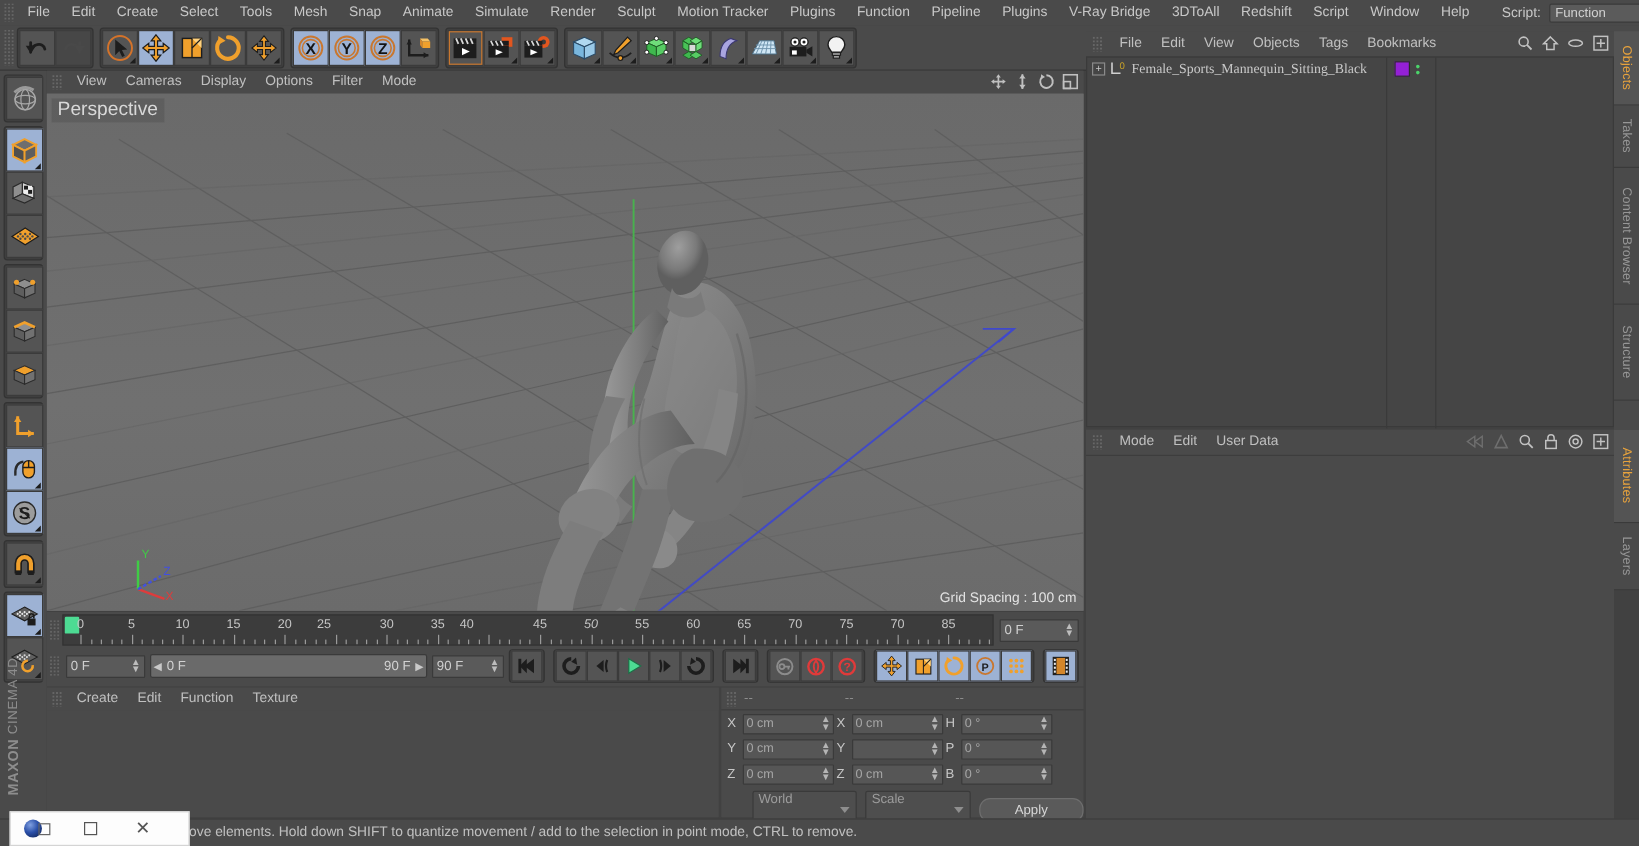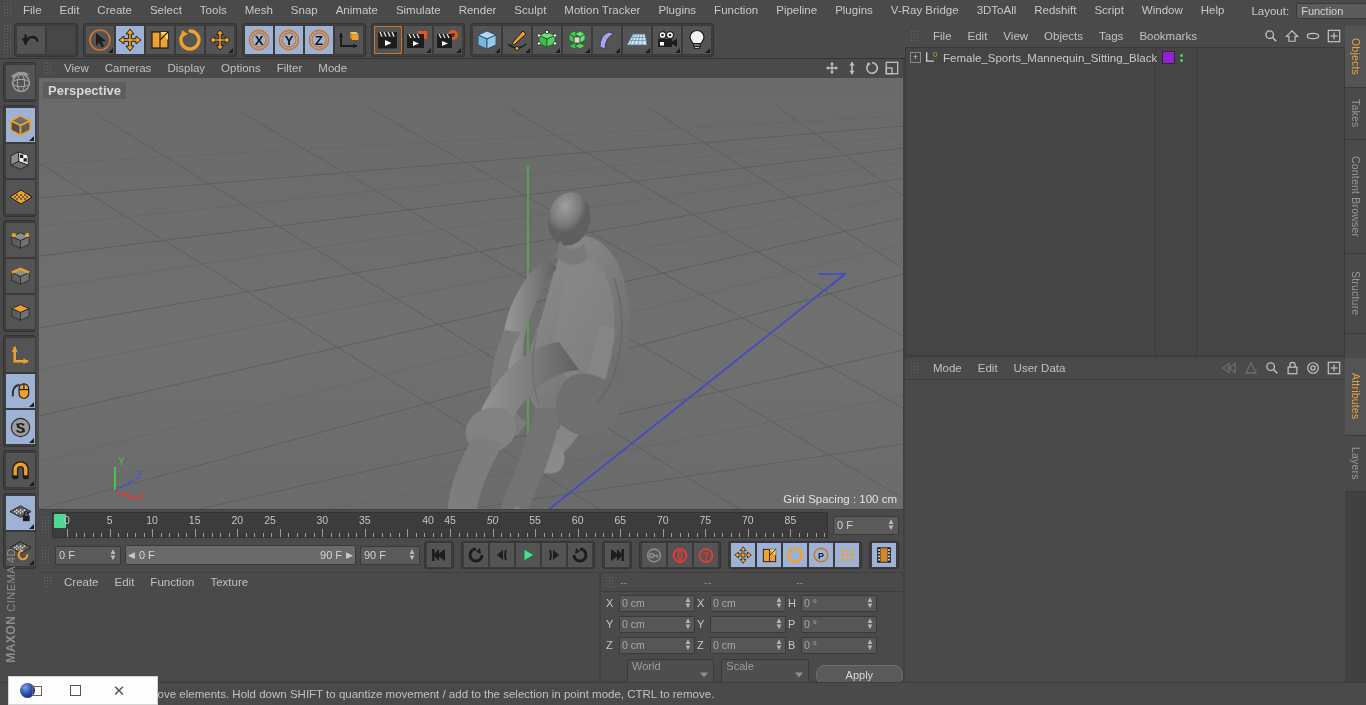--- a/index.html
+++ b/index.html
@@ -105,22 +105,22 @@
     background-image: radial-gradient(#6e6e6e 1px, transparent 1px);
     background-size: 3px 3px; opacity: .8;
   }
   .vp-menu .mi { padding: 0 8px; font-size: 11.5px; color: #c0c0c0; line-height: 19px; }
   .vp-nav { position: absolute; right: 4px; top: 2px; display: flex; gap: 6px; align-items:center; }
   .vp-canvas {
     position: absolute; left: 0; top: 19px; width: 864px; height: 431px;
     background: #6e6e6e; overflow: hidden;
   }
   .vp-label {
-    position: absolute; left: 4px; top: 4px; font-size: 13px; color: #d8d8d8;
-    background: rgba(90,90,90,.72); padding: 1px 5px; z-index: 5; font-weight: bold;
+    position: absolute; left: 4px; top: 4px; font-size: 16px; color: #d8d8d8;
+    background: rgba(90,90,90,.72); padding: 1px 5px; z-index: 5;
   }
   .grid-spacing {
     position: absolute; right: 6px; bottom: 4px; font-size: 11.5px; color: #e2e2e2; z-index: 5;
   }
   .axis-gizmo { position: absolute; left: 62px; bottom: 8px; z-index: 5; }
 
   
   .tl-panel { position: absolute; left: 39px; top: 510px; width: 864px; height: 62px; background: #4a4a4a; }
   .tl-ruler-row { display: flex; align-items: center; height: 30px; padding: 0 2px; }
   .tl-ruler {
@@ -229,21 +229,21 @@
     background-size: 3px 3px; opacity: .8;
   }
   .obj-head .mi { padding: 0 8px; font-size: 11.5px; color: #c0c0c0; line-height: 21px; }
   .obj-head-icons { position: absolute; right: 4px; top: 3px; display: flex; gap: 7px; align-items: center; }
   .obj-body { position: absolute; left: 0; top: 21px; width: 440px; height: 309px; background: #454545; border: 1px solid #3a3a3a; }
   .obj-row { display: flex; align-items: center; height: 19px; padding-left: 4px; gap: 3px; position: relative; }
   .obj-expand {
     width: 11px; height: 11px; border: 1px solid #8a8a8a; color: #c8c8c8;
     font-size: 9px; line-height: 9px; text-align: center; flex: none;
   }
-  .obj-name { font-size: 11.5px; color: #c9c9c9; white-space: nowrap; }
+  .obj-name { font-size: 11.5px; color: #c9c9c9; white-space: nowrap; font-family: Liberation Serif, serif; }
   .obj-tags { position: absolute; left: 256px; top: 3px; display: flex; align-items: center; gap: 5px; }
   .tag-sq { width: 13px; height: 13px; background: #9420d6; border: 1px solid #2b2b2b; }
   .tag-dots { display: flex; flex-direction: column; gap: 2px; }
   .tag-dots i { width: 3px; height: 3px; background: #4bd46a; border-radius: 50%; display: block; }
   .obj-col-sep { position: absolute; left: 249px; top: 0; width: 1px; height: 309px; background: #3a3a3a; }
   .obj-col-sep2 { position: absolute; left: 290px; top: 0; width: 1px; height: 309px; background: #3a3a3a; }
 
   
   .attr-panel { position: absolute; left: 905px; top: 358px; width: 440px; height: 347px; background: #4a4a4a; }
   .attr-head { height: 21px; display: flex; align-items: center; padding-left: 2px; position: relative; }
@@ -313,21 +313,21 @@
     <div class="mi">Pipeline</div>
     <div class="mi">Plugins</div>
     <div class="mi">V-Ray Bridge</div>
     <div class="mi">3DToAll</div>
     <div class="mi">Redshift</div>
     <div class="mi">Script</div>
     <div class="mi">Window</div>
     <div class="mi">Help</div>
 
     <div class="layout-wrap">
-      <span class="layout-label">Layout:</span>
+      <span class="layout-label">Script:</span>
       <div class="layout-select">
         <span>Function</span>
 
       </div>
     </div>
 
   </div>
 
   <div class="toolbar">
     <div class="grip"></div>
@@ -911,21 +911,21 @@
           <div class="tick min" style="left: 762.978px;"></div>
           <div class="tick min" style="left: 771.489px;"></div>
           <div class="tlabel" style="left: 14px;">0</div>
           <div class="tlabel" style="left: 56.5556px;">5</div>
           <div class="tlabel" style="left: 99.1111px;">10</div>
           <div class="tlabel" style="left: 141.667px;">15</div>
           <div class="tlabel" style="left: 184.222px;">20</div>
           <div class="tlabel" style="left: 217px;">25</div>
           <div class="tlabel" style="left: 269.333px;">30</div>
           <div class="tlabel" style="left: 311.889px;">35</div>
-          <div class="tlabel" style="left: 375px;">40</div>
+          <div class="tlabel" style="left: 336px;">40</div>
           <div class="tlabel" style="left: 397px;">45</div>
           <div class="tlabel" style="left: 439.556px; font-style: italic;">50</div>
           <div class="tlabel" style="left: 482.111px;">55</div>
           <div class="tlabel" style="left: 524.667px;">60</div>
           <div class="tlabel" style="left: 567.222px;">65</div>
           <div class="tlabel" style="left: 609.778px;">70</div>
           <div class="tlabel" style="left: 652.333px;">75</div>
           <div class="tlabel" style="left: 694.889px;">70</div>
           <div class="tlabel" style="left: 737.444px;">85</div>
           <div class="tlabel" style="left: 780px;">90</div>

